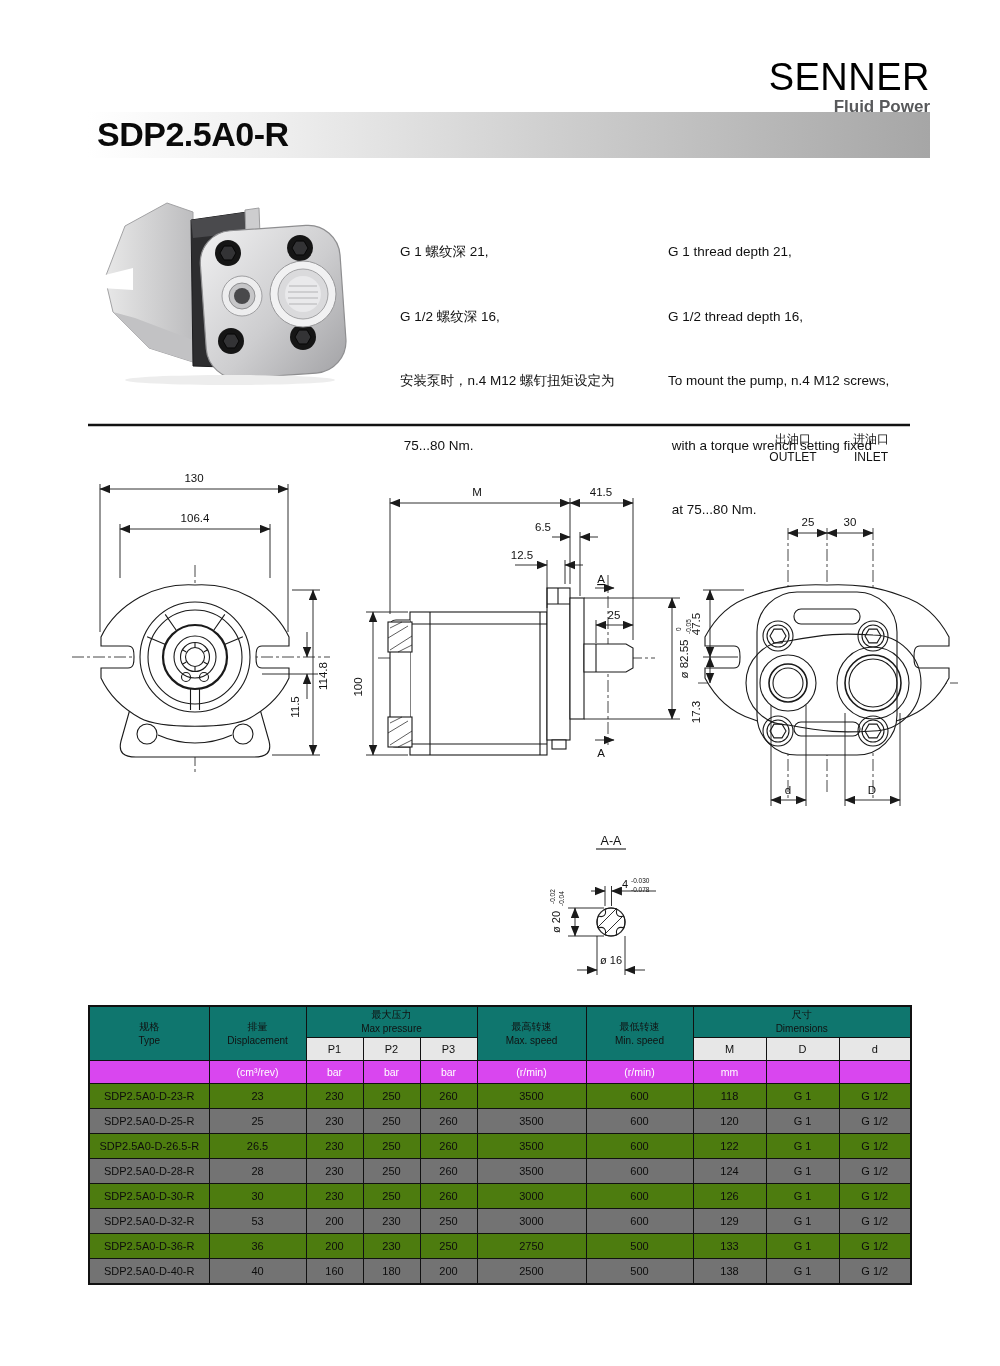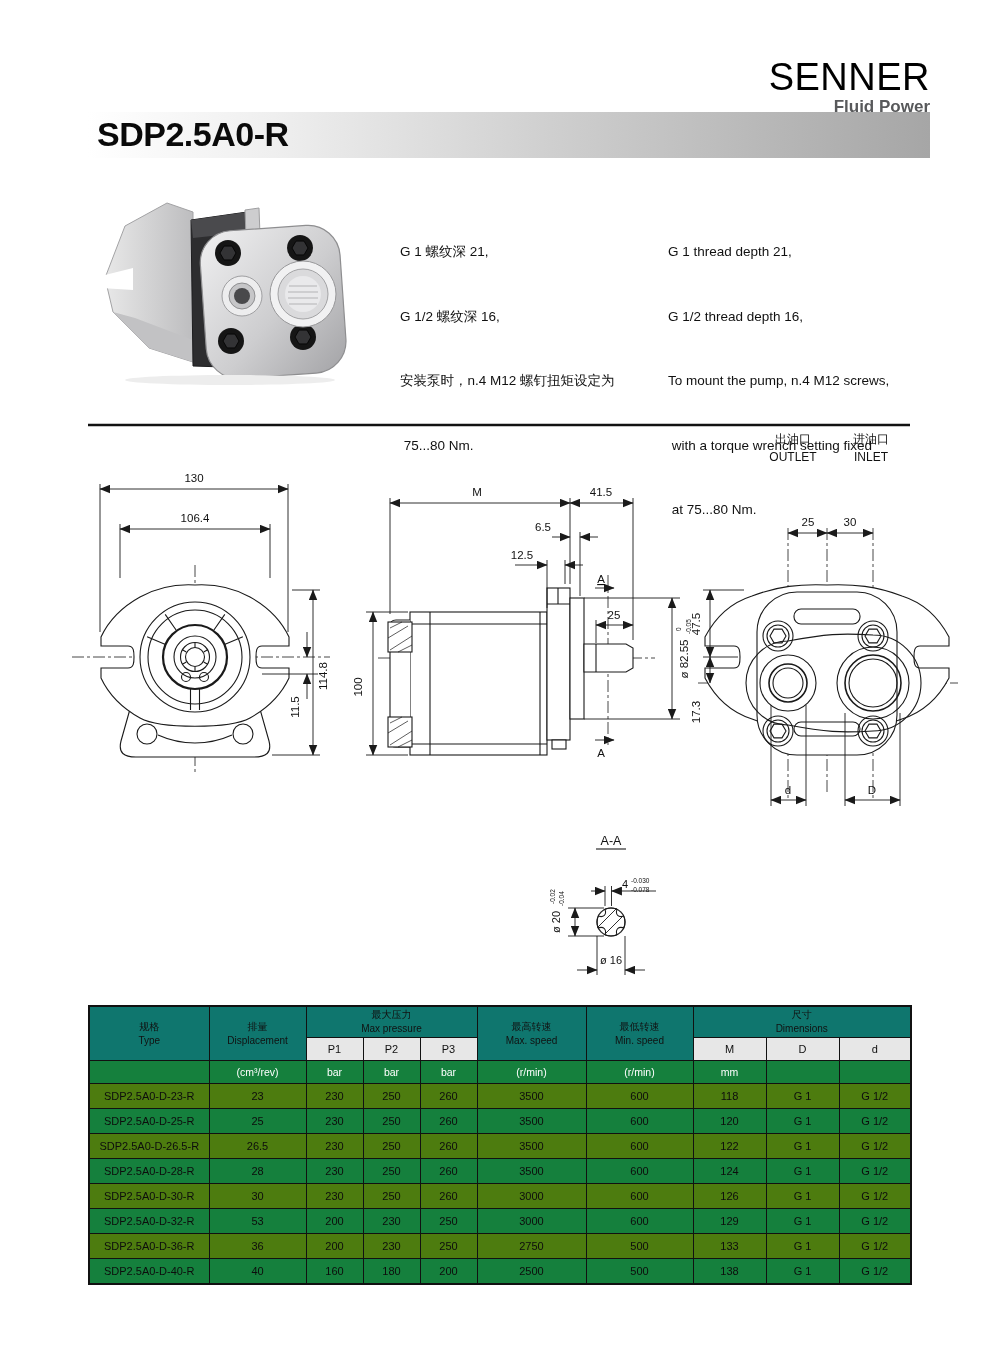--- a/index.html
+++ b/index.html
@@ -21,24 +21,24 @@
   
   .drawings{position:absolute;left:0;top:420px;}
   .drawings text{font-family:"Liberation Sans",sans-serif;fill:#111;}
   
   table.spec{position:absolute;left:88px;top:1005px;width:822px;border-collapse:collapse;
              border:2.5px solid #111;table-layout:fixed;}
   table.spec th,table.spec td{border:1.5px solid #111;text-align:center;vertical-align:middle;
              padding:1px 2px;overflow:hidden;}
   table.spec th{background:#0f766e;font-weight:normal;font-size:10px;line-height:14px;}
   table.spec .subhead th{height:20px;background:#e7e7e7;font-size:11px;}
-  table.spec .units td{height:20px;background:#15803d;color:#ffffff;font-size:10.5px;}
+  table.spec .units td{height:20px;background:#d946ef;color:#ffffff;font-size:10.5px;}
   table.spec tbody td{height:22px;font-size:11px;color:#0d0d0d;}
   table.spec tbody tr.odd td{background:#4d7c0f;}
-  table.spec tbody tr.even td{background:#15803d;}
+  table.spec tbody tr.even td{background:#737373;}
   .page-num{position:absolute;right:42px;top:1370px;font-size:16px;color:#111;}
 </style>
 </head>
 <body>
 
 <div class="page">
 
   <div class="brand">
     <div class="brand-name">SENNER</div>
     <div class="brand-tag">Fluid Power</div>

